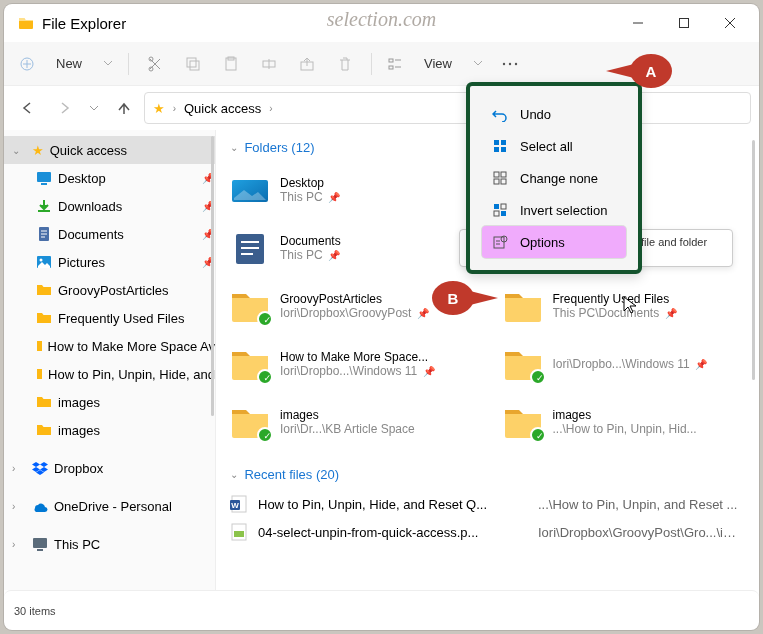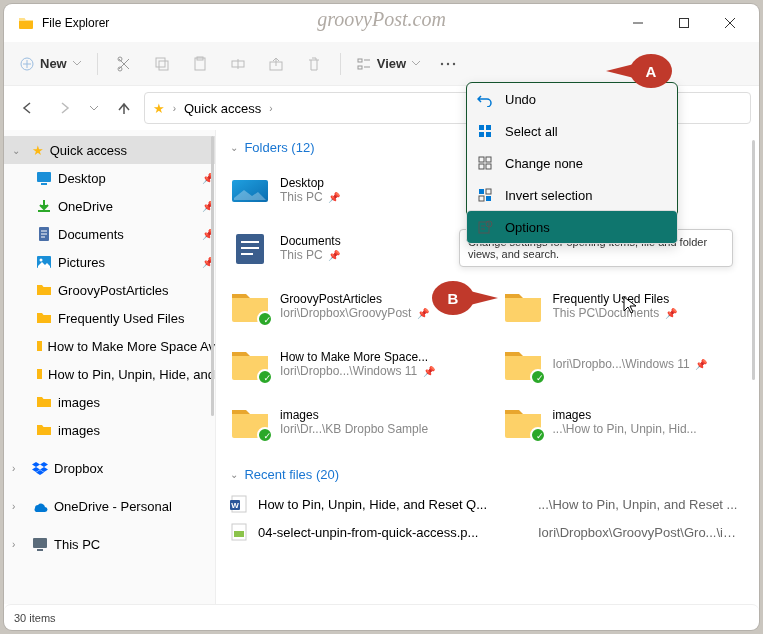--- a/index.html
+++ b/index.html
@@ -1,27 +1,27 @@
 <!DOCTYPE html>
 <html><head>
 <meta charset="utf-8">
 <style>
 * { box-sizing: border-box; margin: 0; padding: 0; font-family: "Segoe UI", sans-serif; }
 body { background: #cac6bf; width: 763px; height: 634px; overflow: hidden; position: relative; }
 .window { position: absolute; top: 4px; left: 4px; width: 755px; height: 626px; background: #fff; border-radius: 8px; box-shadow: 0 0 0 1px rgba(0,0,0,0.1); display: flex; flex-direction: column; }
 .titlebar { height: 38px; display: flex; align-items: center; padding: 0 6px; }
 .titlebar-icon { margin: 0 8px; color: #fdb813; }
-.titlebar-title { font-size: 12px; flex: 1; }
+.titlebar-title { font-size: 15px; flex: 1; }
 .watermark { position: absolute; top: 8px; left: 50%; transform: translateX(-50%); color: #b0aaa4; font-size: 20px; font-style: italic; font-family: Georgia, serif; pointer-events: none; }
 .win-btns { display: flex; gap: 0; }
 .win-btn { width: 46px; height: 32px; display: flex; align-items: center; justify-content: center; color: #333; }
 .toolbar { height: 44px; background: #f7f7f7; border-bottom: 1px solid #eee; display: flex; align-items: center; padding: 0 10px; gap: 6px; }
 .tbtn { min-width: 32px; height: 32px; display: flex; align-items: center; justify-content: center; color: #888; border-radius: 4px; padding: 0 6px; font-size: 13px; }
 .tbtn.blue { color: #1976d2; }
-.tbtn.lbl { color: #333; gap: 6px; font-weight: bold; }
+.tbtn.lbl { color: #333; gap: 22px; }
 .tsep { width: 1px; height: 22px; background: #ddd; margin: 0 4px; }
 .navbar { height: 44px; display: flex; align-items: center; padding: 0 8px; gap: 4px; }
 .nav-arrow { width: 32px; height: 32px; display: flex; align-items: center; justify-content: center; color: #555; }
 .addr { flex: 1; height: 32px; border: 1px solid #ddd; border-radius: 4px; display: flex; align-items: center; padding: 0 8px; gap: 8px; font-size: 13px; background: #fff; }
 .addr .star { color: #fdb813; }
 .addr .chev { color: #888; font-size: 10px; }
 .addr .refresh { margin-left: auto; color: #888; }
 .search { width: 200px; height: 32px; border: 1px solid #ddd; border-radius: 4px; margin-left: 6px; }
 .body { flex: 1; display: flex; overflow: hidden; }
 .sidebar { width: 212px; background: #fafafa; border-right: 1px solid #eee; overflow-y: hidden; padding-top: 6px; position: relative; }
@@ -40,25 +40,25 @@
 .folder-icon { width: 40px; height: 36px; position: relative; }
 .folder-icon.hl::after { content: ""; position: absolute; right: -3px; bottom: -3px; width: 12px; height: 12px; border-radius: 50%; background: #2ba829; border: 2px solid #fff; }
 .folder-icon.hl::before { content: "✓"; position: absolute; right: -1px; bottom: -1px; color: #fff; font-size: 9px; z-index: 2; }
 .folder-txt { display: flex; flex-direction: column; justify-content: center; font-size: 12px; overflow: hidden; }
 .folder-name { white-space: nowrap; overflow: hidden; text-overflow: ellipsis; }
 .folder-sub { color: #888; white-space: nowrap; overflow: hidden; text-overflow: ellipsis; display: flex; align-items: center; gap: 6px; }
 .file-row { display: flex; align-items: center; gap: 10px; height: 28px; font-size: 13px; }
 .file-row .file-name { flex: 0 0 260px; white-space: nowrap; overflow: hidden; text-overflow: ellipsis; }
 .file-row .file-path { flex: 1; color: #666; white-space: nowrap; overflow: hidden; text-overflow: ellipsis; margin-left: 10px; }
 .content-scroll { position: absolute; right: 4px; top: 10px; width: 3px; height: 240px; background: #ccc; border-radius: 2px; }
-.status { height: 26px; border-top: 1px solid #eee; display: flex; align-items: center; padding: 0 10px; font-size: 11px; color: #444; border-radius: 7px; }
-
-.menu { position: absolute; top: 82px; left: 466px; width: 212px; background: #f5f5f5; border: 1px solid #14532d; border-radius: 6px; box-shadow: 0 4px 12px rgba(0,0,0,0.15); padding: 0; z-index: 10; }
+.status { height: 40px; border-top: 1px solid #eee; display: flex; align-items: center; padding: 0 10px; font-size: 11px; color: #444; border-radius: 7px; }
+
+.menu { position: absolute; top: 82px; left: 466px; width: 176px; background: #f5f5f5; border: 4px solid #14532d; border-radius: 6px; box-shadow: 0 4px 12px rgba(0,0,0,0.15); padding: 12px; z-index: 10; }
 .menu-item { height: 32px; display: flex; align-items: center; gap: 12px; padding: 0 10px; font-size: 13px; border-radius: 4px; }
-.menu-item.hover { background: #0f766e; box-shadow: 0 0 0 1px #ddd; }
+.menu-item.hover { background: #f0abfc; box-shadow: 0 0 0 1px #ddd; }
 .menu-item .mi-icon { width: 16px; color: #555; }
 .tooltip { position: absolute; top: 229px; left: 459px; width: 274px; background: #fff; border: 1px solid #ccc; border-radius: 4px; padding: 6px 8px; font-size: 11px; color: #333; z-index: 9; box-shadow: 0 2px 6px rgba(0,0,0,0.1); }
 
 .callout { position: absolute; width: 42px; height: 34px; border-radius: 50%; display: flex; align-items: center; justify-content: center; color: #fff; font-size: 15px; font-weight: bold; z-index: 20; }
 .callout::before { content: ""; position: absolute; width: 0; height: 0; }
 .callout.a { background: #c0392b; top: 54px; left: 630px; }
 .callout.a::before { left: -24px; top: 10px; border-top: 7px solid transparent; border-bottom: 7px solid transparent; border-right: 28px solid #c0392b; }
 .callout.b { background: #c0392b; top: 281px; left: 432px; }
 .callout.b::before { right: -24px; top: 10px; border-top: 7px solid transparent; border-bottom: 7px solid transparent; border-left: 28px solid #c0392b; }
 .cursor { position: absolute; top: 296px; left: 623px; z-index: 30; color: #000; font-size: 14px; }
@@ -214,21 +214,21 @@
             <rect x="1" y="2" width="14" height="10" fill="#1a8fd8" rx="1"></rect>
             <rect x="5" y="13" width="6" height="2" fill="#1a8fd8"></rect>
           </svg>
           <span>Desktop</span>
           <span class="sb-pin" style="margin-left:auto">📌</span>
         </div>
       <div class="sb-item sub">
           <svg width="16" height="16">
             <path fill="#2ba829" d="M8 2v8m-4-3l4 4 4-4M2 13h12" stroke="#2ba829" stroke-width="2"></path>
           </svg>
-          <span>OneDrive</span>
+          <span>Downloads</span>
           <span class="sb-pin" style="margin-left:auto">📌</span>
         </div>
       <div class="sb-item sub">
           <svg width="16" height="16">
             <rect x="3" y="1" width="10" height="14" fill="#4a6fa8" rx="1"></rect>
             <path stroke="#fff" d="M5 5h6M5 8h6M5 11h4"></path>
           </svg>
           <span>Documents</span>
           <span class="sb-pin" style="margin-left:auto">📌</span>
         </div>
@@ -392,21 +392,21 @@
           </div>
           <div class="folder-item">
             <div class="folder-icon hl">
               <svg width="40" height="36">
                 <path fill="#e8a62e" d="M2 6h14l4 4h18v2H2z"></path>
                 <path fill="#fdd168" d="M2 10h36v22a2 2 0 0 1-2 2H4a2 2 0 0 1-2-2z"></path>
               </svg>
             </div>
             <div class="folder-txt">
               <div class="folder-name">images</div>
-              <div class="folder-sub">Iori\Dr...\KB Dropbo Sample </div>
+              <div class="folder-sub">Iori\Dr...\KB Article Space </div>
             </div>
           </div>
           <div class="folder-item">
             <div class="folder-icon hl">
               <svg width="40" height="36">
                 <path fill="#e8a62e" d="M2 6h14l4 4h18v2H2z"></path>
                 <path fill="#fdd168" d="M2 10h36v22a2 2 0 0 1-2 2H4a2 2 0 0 1-2-2z"></path>
               </svg>
             </div>
             <div class="folder-txt">
@@ -508,13 +508,13 @@
 <div class="tooltip">Change settings for opening items, file and folder views, and search.</div>
 
 <div class="callout a">A</div>
 <div class="callout b">B</div>
 <div class="cursor">
     <svg width="16" height="20">
       <path fill="#fff" stroke="#000" d="M1 1l0 14 4-4 3 6 2-1-3-6 6 0z"></path>
     </svg>
   </div>
 
-<div class="watermark">groovyPost.com</div>
+<div class="watermark">selection.com</div>
 
 </body></html>

